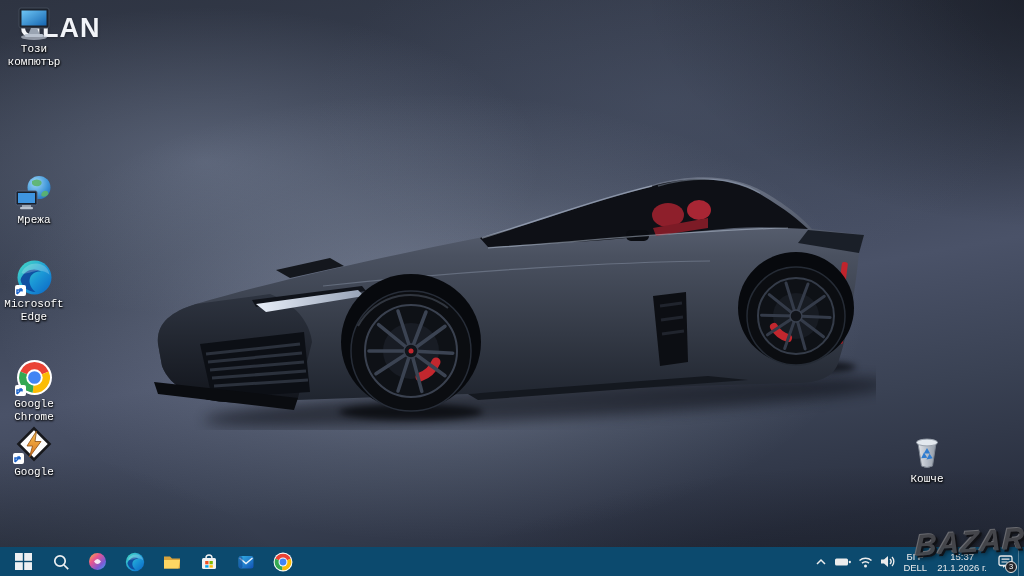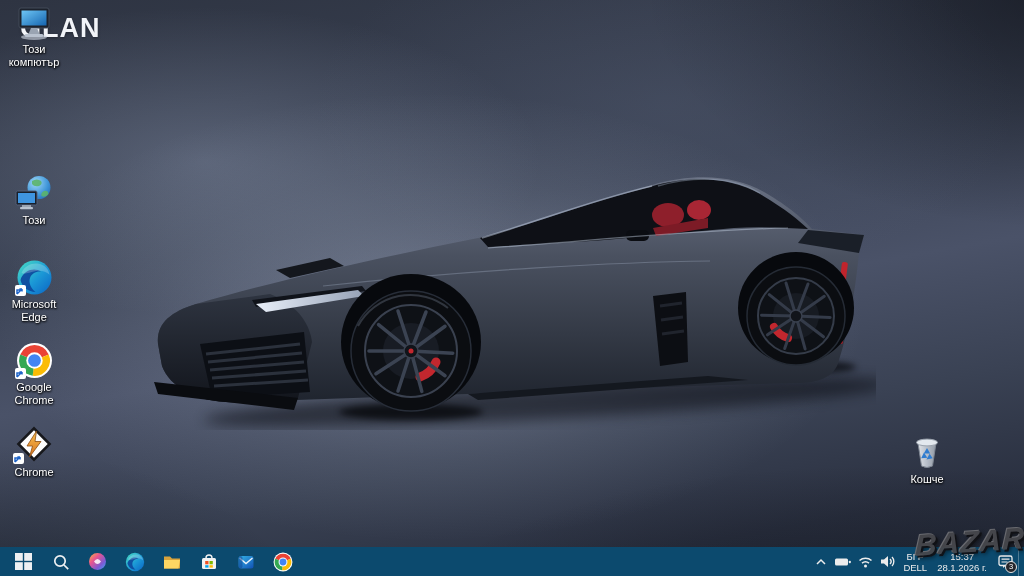--- a/index.html
+++ b/index.html
@@ -32,21 +32,21 @@
     position:absolute; left:915px; top:525px; z-index:20; pointer-events:none;
     font-size:30px; font-weight:bold; font-style:italic; letter-spacing:1px;
     color:#46474c; transform:rotate(-4deg) skewX(-6deg);
     text-shadow:2px 2px 0 #101014, -1px -1px 0 #6c6d72, 3px 3px 4px rgba(0,0,0,.6);
     opacity:.95;
   }
 
   
   .cell {
     position:absolute; width:68px; z-index:2;
-    display:flex; flex-direction:column; align-items:center; gap:2px;
+    display:flex; flex-direction:column; align-items:center; gap:2px;font-family:Liberation Mono, monospace;
   }
   .cell .ic { height:38px; display:flex; align-items:flex-end; justify-content:center; position:relative; }
   .cell .lbl {
     font-size:11px; line-height:13px; color:#fff; text-align:center;
     text-shadow:0 1px 2px rgba(0,0,0,.95), 1px 1px 2px rgba(0,0,0,.8);
   }
   .shortcut-arrow {
     position:absolute; left:-1px; bottom:0; width:11px; height:11px;
     background:#fff; border-radius:2px; display:flex; align-items:center; justify-content:center;
   }
@@ -213,21 +213,21 @@
           </defs>
         <circle cx="25" cy="13.5" r="11.5" fill="url(#glb)"></circle>
         <path d="M18 7 q5 -3 9 0 q2 3 -2 5 q-5 1 -7 -2 Z" fill="#5cb46a" opacity="0.9"></path>
         <path d="M30 17 q4 -1 4.5 3 q-3 4 -7 2 q-1 -3 2.5 -5 Z" fill="#5cb46a" opacity="0.9"></path>
         <rect x="2" y="17" width="21" height="14" rx="1.5" fill="#18202c" stroke="#55607a"></rect>
         <rect x="4" y="19" width="17" height="10" fill="#3f95e0"></rect>
         <rect x="8" y="31" width="9" height="2" fill="#9aa4b2"></rect>
         <rect x="6" y="33" width="13" height="2.2" rx="1" fill="#b9c2cf"></rect>
       </svg>
     </div>
-    <div class="lbl">Този</div>
+    <div class="lbl">Мрежа</div>
   </div>
 
   <div class="cell" style="left:0;top:258px">
     <div class="ic">
       <svg width="37" height="37" viewBox="0 0 37 37">
         <defs>
           <linearGradient id="egA" x1="0" y1="0" x2="1" y2="1">
             <stop offset="0" stop-color="#4adfc4"></stop>
               <stop offset="0.55" stop-color="#1b98d6"></stop>
               <stop offset="1" stop-color="#0b63c4"></stop>
@@ -239,21 +239,21 @@
       </svg>
       <span class="shortcut-arrow">
         <svg width="9" height="9" viewBox="0 0 9 9">
             <path d="M1 8 L1 4 L4 4 M1 8 L6 3 M6 3 L3.4 3 M6 3 L6 5.6" stroke="#1f64c8" stroke-width="1.5" fill="none"></path>
           </svg>
       </span>
     </div>
     <div class="lbl">Microsoft Edge</div>
   </div>
 
-  <div class="cell" style="left:0;top:341px">
+  <div class="cell" style="left:0;top:358px">
     <div class="ic">
       <svg width="37" height="37" viewBox="0 0 36 36">
         <circle cx="18" cy="18" r="17" fill="#fff"></circle>
         <path d="M18 18 L4.2 12.1 A15 15 0 0 1 31.8 12.1 Z" fill="#ea4335"></path>
         <path d="M18 18 L31.8 12.1 A15 15 0 0 1 16.2 32.9 Z" fill="#fbbc05"></path>
         <path d="M18 18 L16.2 32.9 A15 15 0 0 1 4.2 12.1 Z" fill="#34a853"></path>
         <circle cx="18" cy="18" r="8" fill="#fff"></circle>
         <circle cx="18" cy="18" r="6.2" fill="#4285f4"></circle>
       </svg>
       <span class="shortcut-arrow">
@@ -276,21 +276,21 @@
           </defs>
         <rect x="9" y="9" width="22" height="22" fill="#fdfdfd" stroke="#17181c" stroke-width="2.6" transform="rotate(45 20 20)"></rect>
         <path d="M22.5 7 L13 22 L18.5 22 L15.5 33 L27 17.5 L21 17.5 Z" fill="url(#wmpB)" stroke="#8a4d12" stroke-width="0.8"></path>
       </svg>
       <span class="shortcut-arrow">
         <svg width="9" height="9" viewBox="0 0 9 9">
             <path d="M1 8 L1 4 L4 4 M1 8 L6 3 M6 3 L3.4 3 M6 3 L6 5.6" stroke="#1f64c8" stroke-width="1.5" fill="none"></path>
           </svg>
       </span>
     </div>
-    <div class="lbl">Chrome</div>
+    <div class="lbl">Google</div>
   </div>
 
   <div class="cell" style="left:893px;top:433px">
     <div class="ic">
       <svg width="40" height="40" viewBox="0 0 40 40">
         <defs>
             <linearGradient id="binG" x1="0" y1="0" x2="1" y2="0">
           <stop offset="0" stop-color="#eef1f5"></stop>
               <stop offset="0.5" stop-color="#c3cad4"></stop>
               <stop offset="1" stop-color="#9aa2ad"></stop>
@@ -418,21 +418,21 @@
           <path d="M11 5 a3.6 3.6 0 0 1 0 5" stroke="#ececec" stroke-width="1.4" fill="none"></path>
           <path d="M13 3 a6.5 6.5 0 0 1 0 9" stroke="#ececec" stroke-width="1.4" fill="none"></path>
         </svg>
       </div>
       <div class="lang">
         <span>БГР</span>
         <span>DELL</span>
       </div>
       <div class="clock">
         <span>15:37</span>
-        <span>28.1.2026 г.</span>
+        <span>21.1.2026 г.</span>
       </div>
       <div class="action">
         <svg width="17" height="17" viewBox="0 0 17 17">
           <rect x="2" y="3" width="13" height="9.5" rx="1.8" stroke="#ececec" stroke-width="1.3" fill="none"></rect>
           <path d="M4.5 6.2 H12.5 M4.5 9 H10.5" stroke="#ececec" stroke-width="1.2"></path>
           <path d="M6 12.5 L6 15 L8.8 12.5" fill="#ececec"></path>
         </svg>
         <span class="badge">3</span>
       </div>
       <div class="show-desktop"></div>

